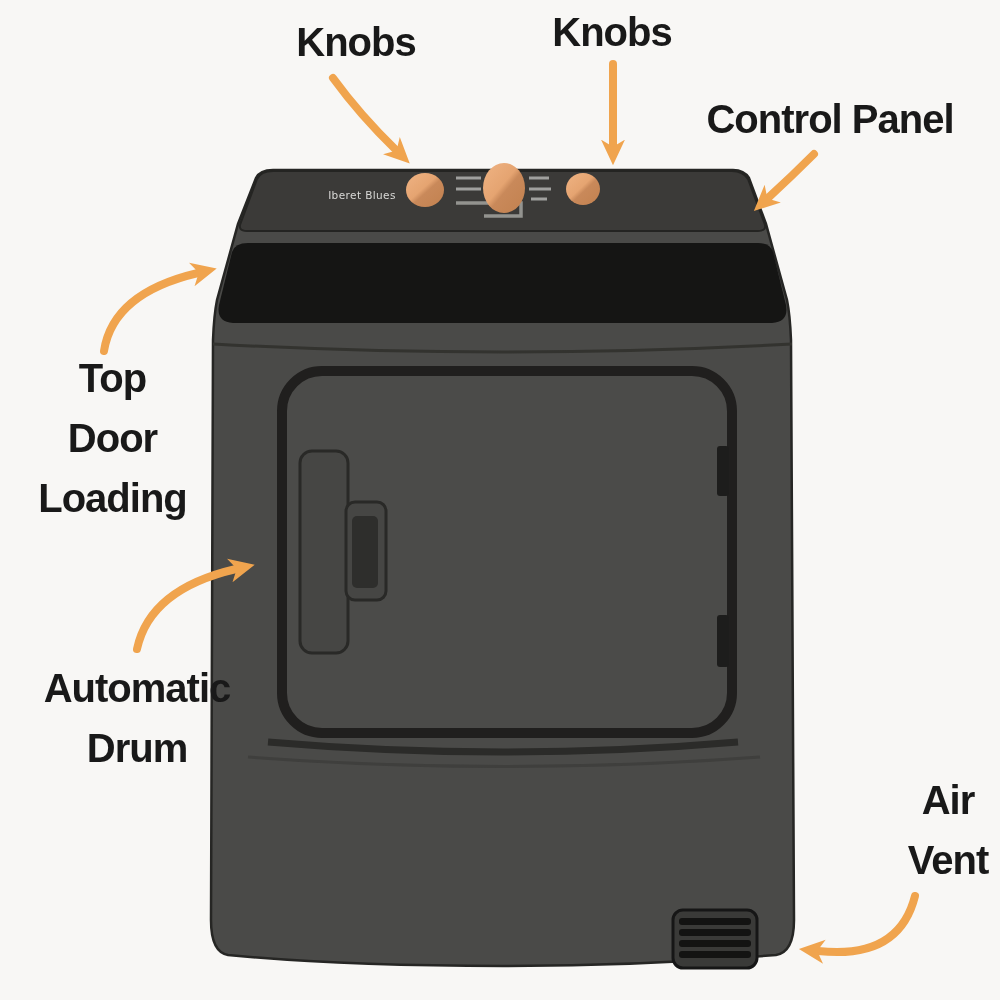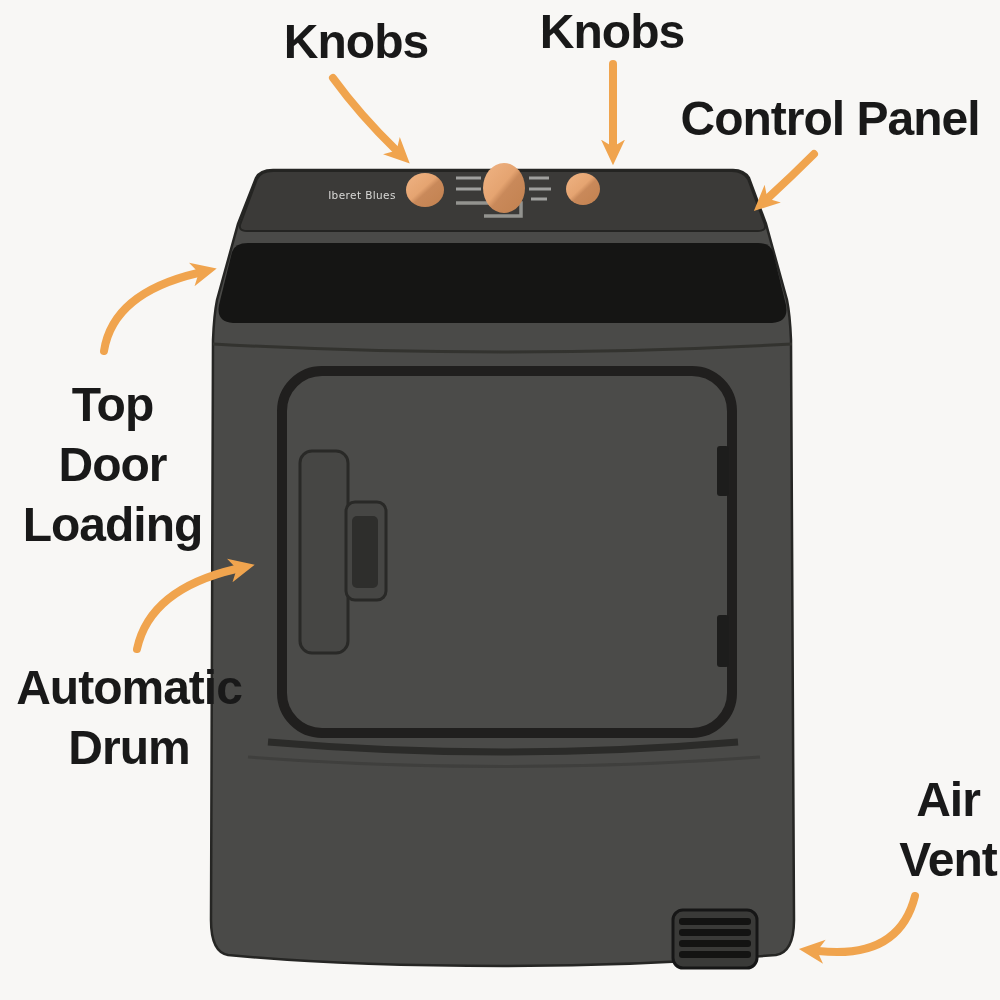--- a/index.html
+++ b/index.html
@@ -6,21 +6,21 @@
     --bg:#F8F7F5; --label:#191919; --orange:#F0A44E;
     --body:#4A4A48; --panel:#3B3A38; --lid:#151514;
     --outline:#262624; --door-stroke:#201F1E;
   }
   *{margin:0;padding:0;box-sizing:border-box;}
   html,body{width:1000px;height:1000px;overflow:hidden;}
   body{background:var(--bg);font-family:"Liberation Sans",sans-serif;position:relative;}
   .stage{position:absolute;inset:0;width:1000px;height:1000px;}
   svg{position:absolute;inset:0;}
   .label{
-    position:absolute;color:var(--label);font-weight:700;font-size:48px;
+    position:absolute;color:var(--label);font-weight:700;font-size:40px;
     letter-spacing:-1px;text-align:center;line-height:56px;white-space:nowrap;
   }
   .label .ln{display:block;}
   .lh60 .ln{line-height:60px;}
   .body-fill{fill:var(--body);stroke:var(--outline);stroke-width:2.5;}
   .panel-fill{fill:var(--panel);stroke:#242422;stroke-width:2;}
   .lid-fill{fill:var(--lid);}
   .arrow{stroke:var(--orange);stroke-width:8;fill:none;stroke-linecap:round;}
   .mark{stroke:#A0A09E;stroke-width:3;fill:none;}
   .brand{font-family:"DejaVu Sans",sans-serif;font-size:10.5px;fill:#D9D9D7;letter-spacing:.4px;}
@@ -106,27 +106,27 @@
       <path class="arrow" marker-end="url(#ah)" d="M915,896 Q899,960 818,951"></path>
     </g>
   </svg>
 
   <div class="label" style="left:266px;top:14px;width:180px;">Knobs</div>
 
   <div class="label" style="left:522px;top:4px;width:180px;">Knobs</div>
 
   <div class="label" style="left:655px;top:91px;width:350px;">Control Panel</div>
 
-  <div class="label lh60" style="left:5px;top:375px;width:215px;">
+  <div class="label lh60" style="left:5px;top:348px;width:215px;">
     <span class="ln">Top</span>
     <span class="ln">Door</span>
     <span class="ln">Loading</span>
   </div>
 
-  <div class="label lh60" style="left:0px;top:658px;width:258px;">
+  <div class="label lh60" style="left:8px;top:658px;width:258px;">
     <span class="ln">Automatic</span>
     <span class="ln">Drum</span>
   </div>
 
   <div class="label lh60" style="left:883px;top:770px;width:130px;">
     <span class="ln">Air</span>
     <span class="ln">Vent</span>
   </div>
 
 </div>

